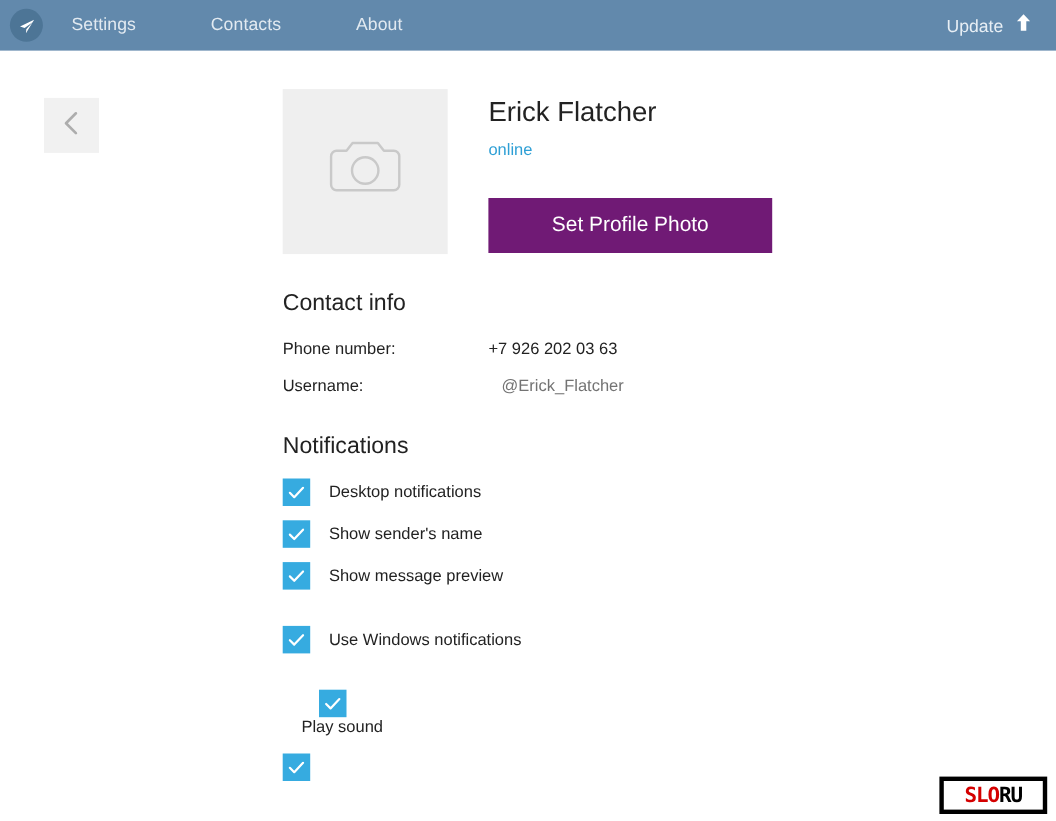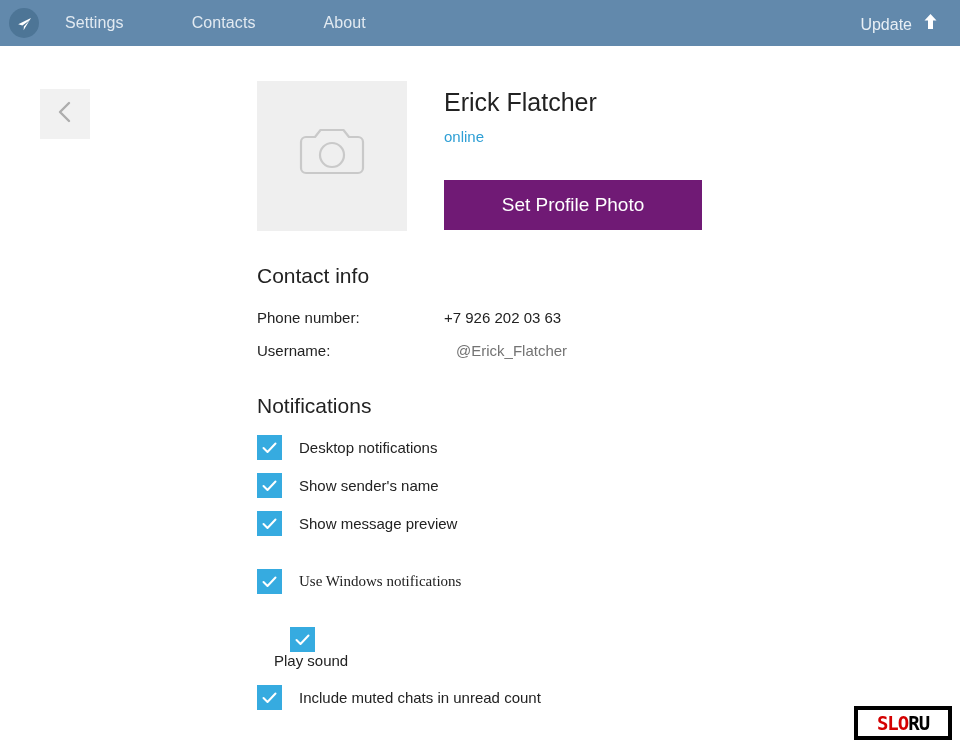--- a/index.html
+++ b/index.html
@@ -178,21 +178,21 @@
     justify-content: center;
   }
   .check-label {
     font-size: 15px;
     color: #222222;
     margin-left: 17px;
   }
   #chk-0 { top: 435px; }
   #chk-1 { top: 473px; }
   #chk-2 { top: 511px; }
-  #chk-3 { top: 569px; font-family: Liberation Serif, serif; }
+  #chk-3 { top: 569px; }
   #chk-4 { top: 627px; flex-direction: column; }
   #chk-5 { top: 685px; }
 
   
   .watermark {
     position: absolute;
     left: 854px; top: 706px;
     width: 98px; height: 34px;
     background: #ffffff;
     border: 4px solid #000000;
@@ -320,19 +320,18 @@
   </span>
   <span class="check-label">Play sound</span>
 </div>
 
 <div class="check-row" id="chk-5">
   <span class="checkbox">
     <svg width="15" height="12" viewBox="0 0 15 12">
         <polyline points="1.5,6 5.5,10 13.5,1.5" fill="none" stroke="#ffffff" stroke-width="2" stroke-linecap="round" stroke-linejoin="round"></polyline>
       </svg>
   </span>
-  <span class="check-label">Include muted chats in unread count</span>
 </div>
 
 <div class="watermark">
   <span class="wm-text wm-slo">SLO</span>
     <span class="wm-text wm-ru">RU</span>
 </div>
 
 </body></html>

